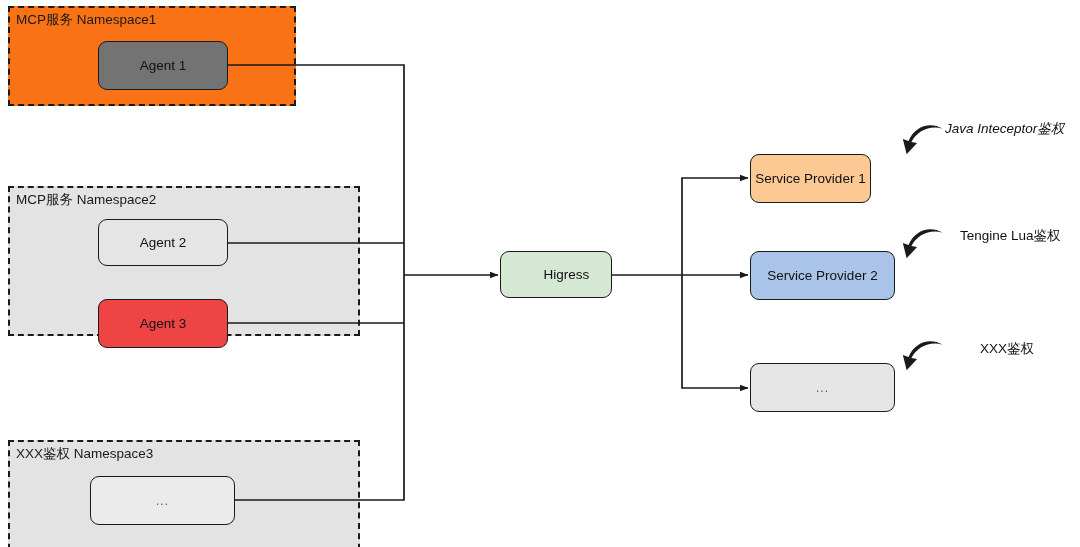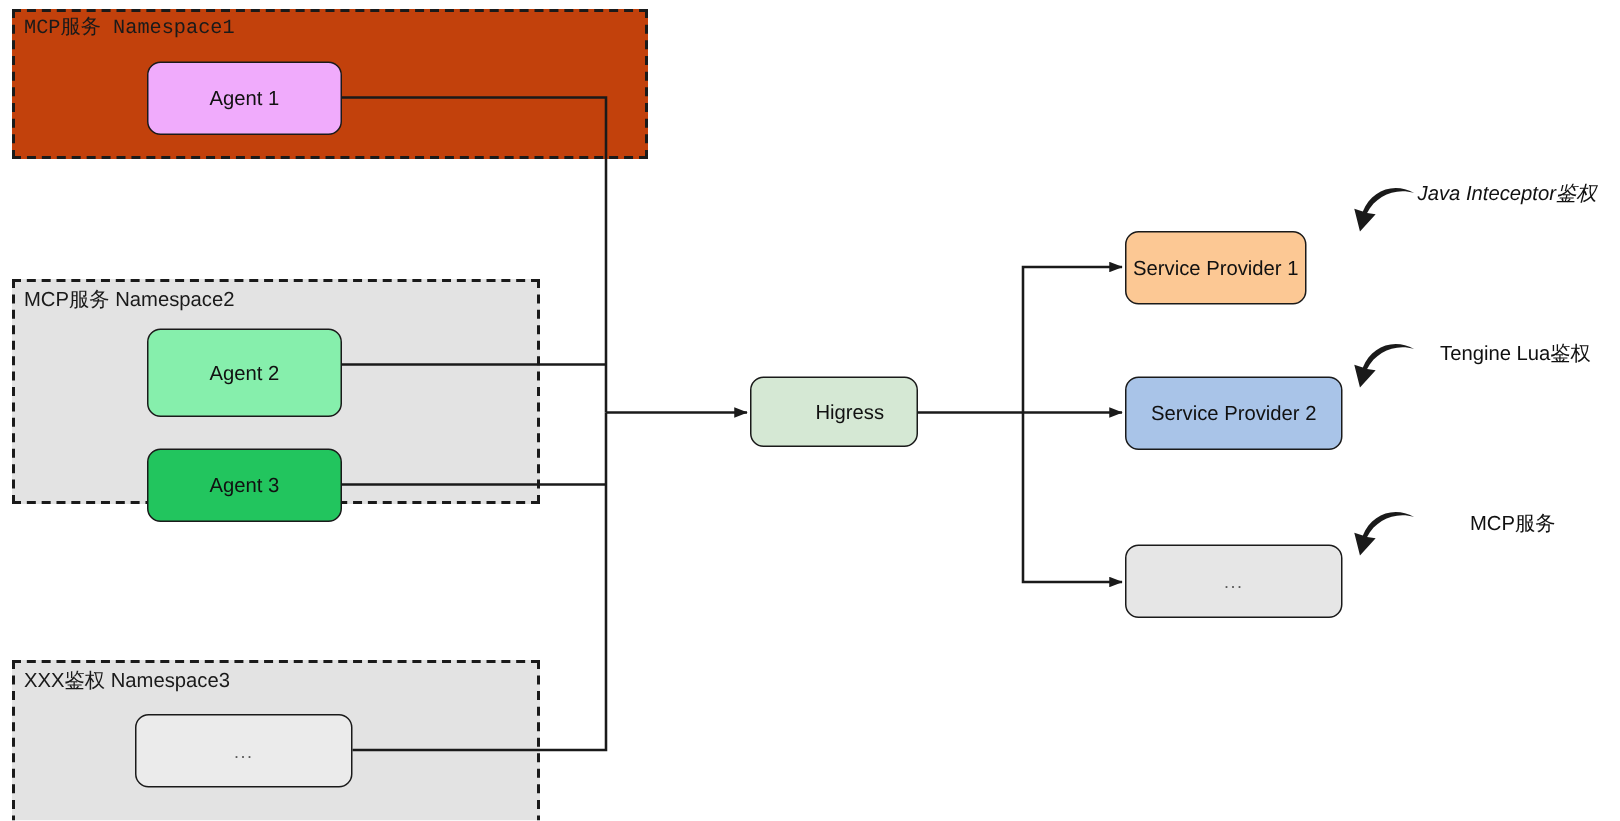--- a/index.html
+++ b/index.html
@@ -71,34 +71,34 @@
   }
   .annot-arrow {
     position: absolute;
   }
 </style>
 </head>
 <body>
 
 <div id="canvas">
 
-  <div class="ns-group" style="left:8px; top:6px; width:424px; height:100px; background:#c2410c;font-family:Liberation Mono, monospace;">
+  <div class="ns-group" style="left:8px; top:6px; width:288px; height:100px; background:#f97316;">
     <span class="ns-label">MCP服务 Namespace1</span>
   </div>
-  <div class="node" style="left:98px; top:41px; width:130px; height:49px; background:#f0abfc;">
+  <div class="node" style="left:98px; top:41px; width:130px; height:49px; background:#737373;">
     <span>Agent 1</span>
   </div>
 
   <div class="ns-group" style="left:8px; top:186px; width:352px; height:150px; background:#e3e3e3;">
     <span class="ns-label">MCP服务 Namespace2</span>
   </div>
-  <div class="node" style="left:98px; top:219px; width:130px; height:59px; background:#86efac;">
+  <div class="node" style="left:98px; top:219px; width:130px; height:47px; background:#e5e5e5;">
     <span>Agent 2</span>
   </div>
-  <div class="node" style="left:98px; top:299px; width:130px; height:49px; background:#22c55e;">
+  <div class="node" style="left:98px; top:299px; width:130px; height:49px; background:#ef4444;">
     <span>Agent 3</span>
   </div>
 
   <div class="ns-group" style="left:8px; top:440px; width:352px; height:120px; background:#e3e3e3;">
     <span class="ns-label">XXX鉴权 Namespace3</span>
   </div>
   <div class="node ellipsis" style="left:90px; top:476px; width:145px; height:49px; background:#ebebeb;">
     <span>...</span>
   </div>
 
@@ -151,15 +151,15 @@
   <span class="annot" style="left:945px; top:120px;font-style:italic;">Java Inteceptor鉴权</span>
 
   <svg class="annot-arrow" style="left:900px; top:222px; width:48px; height:48px;" viewBox="0 0 48 48" xmlns="http://www.w3.org/2000/svg">
     <path d="M45,7 C32,3 18,9 12,21 L18,22 L7,34 L3,18 L9,20 C15,5 31,-1 45,7 Z" fill="#1a1a1a" stroke="none" transform="translate(0,4) scale(0.95)"></path>
   </svg>
   <span class="annot" style="left:960px; top:227px;">Tengine Lua鉴权</span>
 
   <svg class="annot-arrow" style="left:900px; top:334px; width:48px; height:48px;" viewBox="0 0 48 48" xmlns="http://www.w3.org/2000/svg">
     <path d="M45,7 C32,3 18,9 12,21 L18,22 L7,34 L3,18 L9,20 C15,5 31,-1 45,7 Z" fill="#1a1a1a" stroke="none" transform="translate(0,4) scale(0.95)"></path>
   </svg>
-  <span class="annot" style="left:980px; top:340px;">MCP服务</span>
+  <span class="annot" style="left:980px; top:340px;">XXX鉴权</span>
 
 </div>
 
 </body></html>

